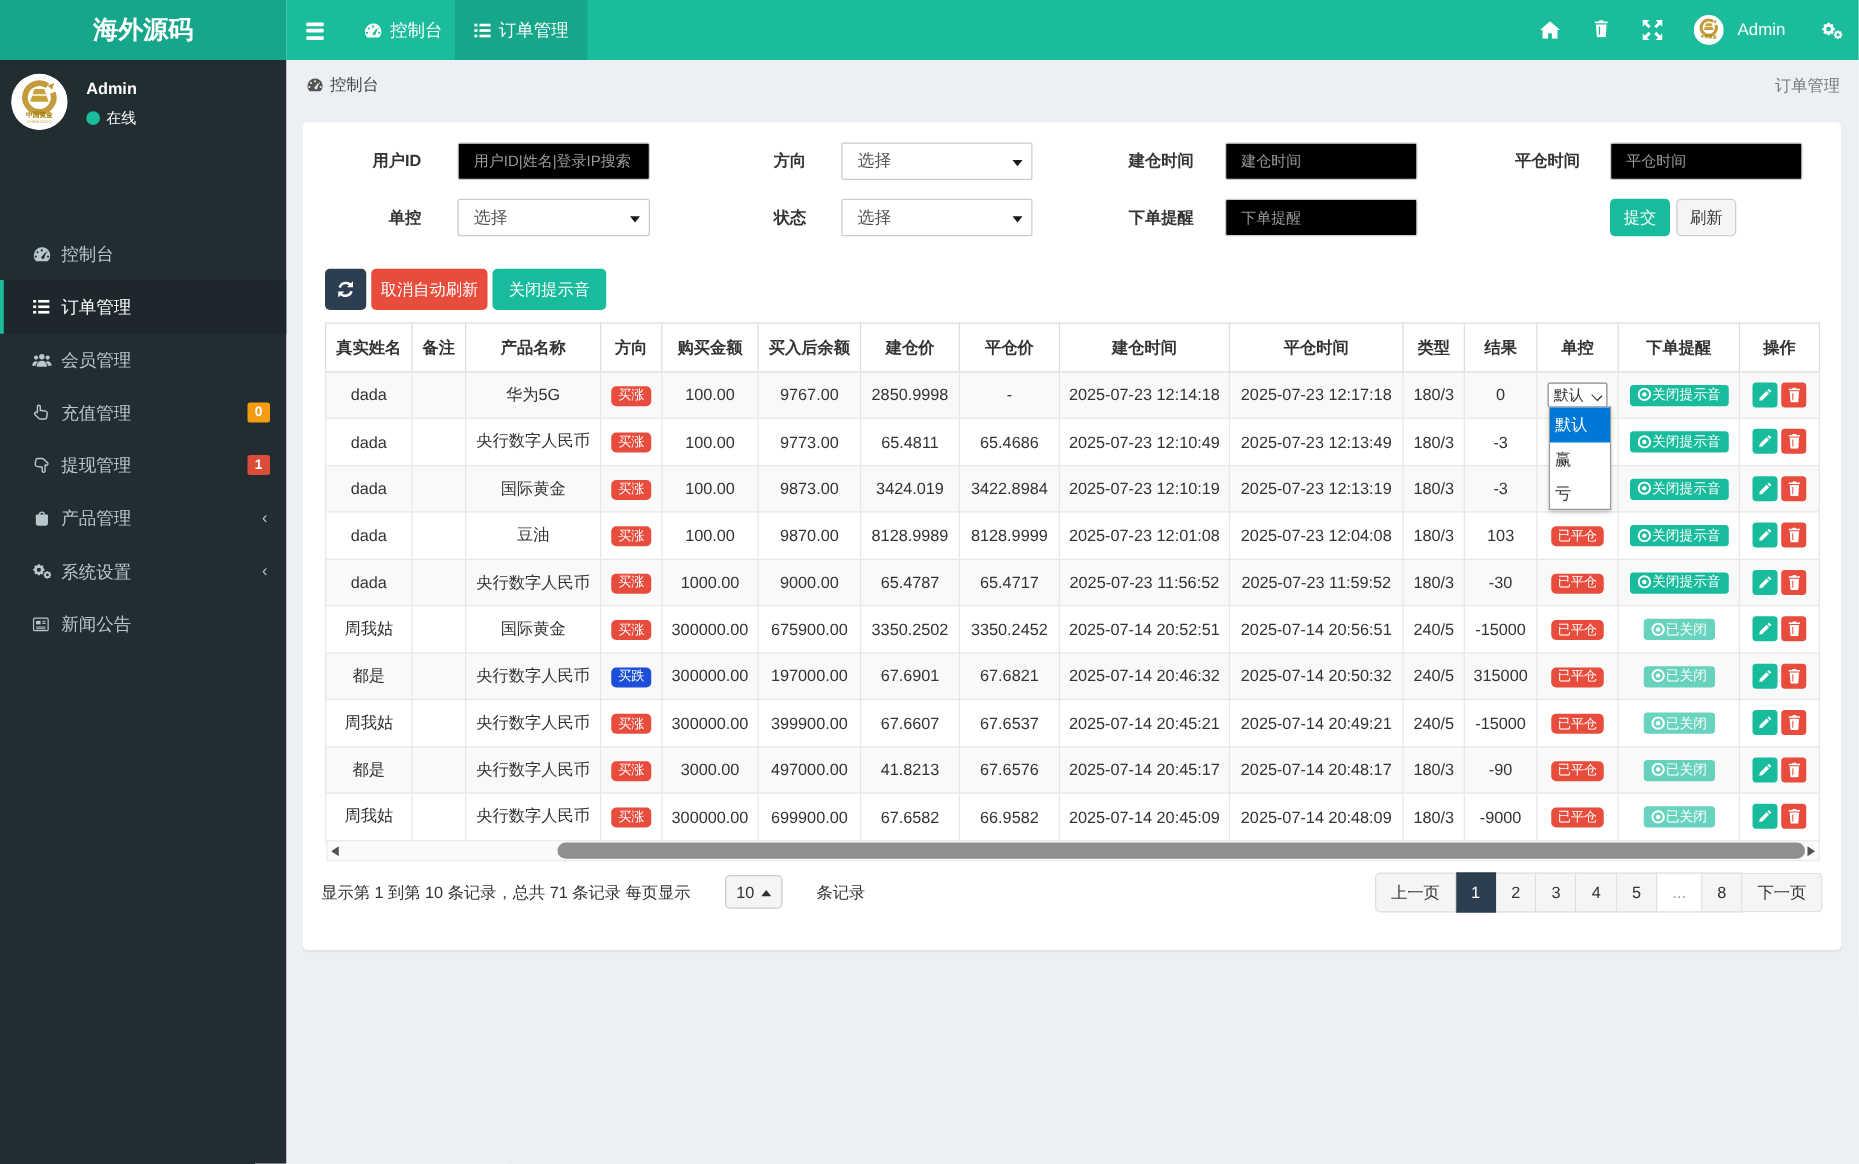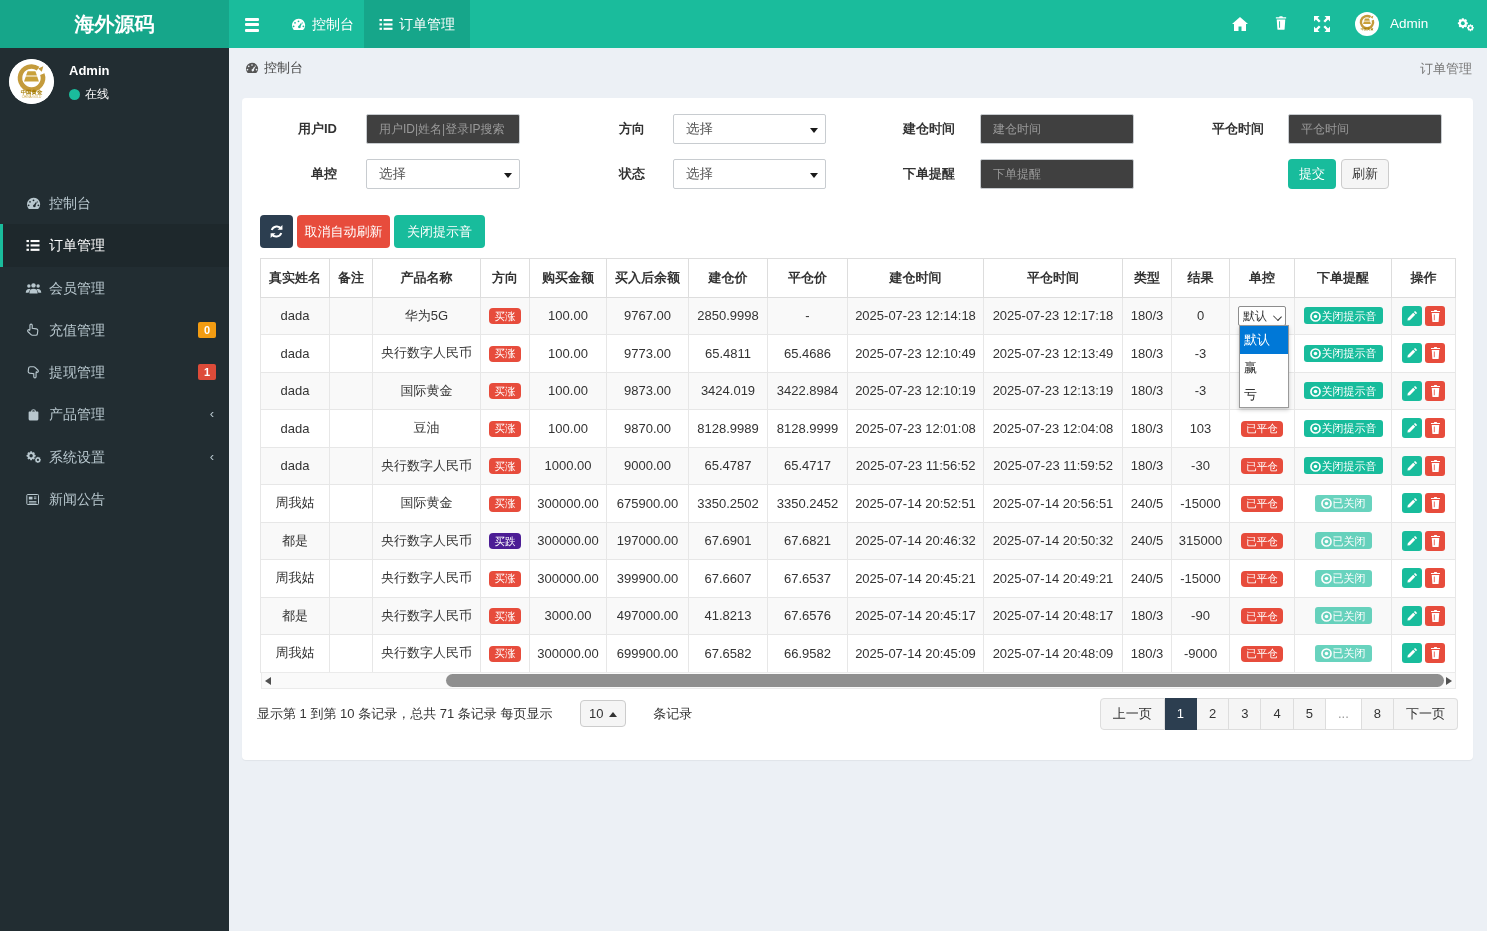--- a/index.html
+++ b/index.html
@@ -32,38 +32,38 @@
 .mb-o{background:#f39c12;}
 .mb-r{background:#dd4b39;}
 .chev{position:absolute;right:15px;top:0;color:#b8c7ce;font-size:13px;}
 
 .crumb-l{position:absolute;left:245px;top:59px;font-size:13px;color:#444;}
 .crumb-l svg{vertical-align:-2px;margin-right:5px;}
 .crumb-r{position:absolute;right:15px;top:60px;font-size:13px;color:#777;}
 .panel{position:absolute;left:242px;top:98px;width:1231px;height:662px;background:#fff;border-radius:4px;box-shadow:0 1px 1px rgba(0,0,0,.05);}
 
 .flabel{position:absolute;font-size:13px;font-weight:bold;color:#333;line-height:30px;text-align:right;}
-.finput{position:absolute;height:30px;border:1px solid #c8ccd0;border-radius:2px;background:#404040;font-size:13px;color:#555;padding:0 12px;line-height:28px;}
+.finput{position:absolute;height:30px;border:1px solid #c8ccd0;border-radius:2px;background:#000000;font-size:13px;color:#555;padding:0 12px;line-height:28px;}
 .finput .ph{color:#999;font-size:12px;}
 .fselect{position:absolute;height:30px;border:1px solid #c8ccd0;border-radius:2px;background:#fff;font-size:13.5px;color:#555;padding:0 12px;line-height:28px;}
 .fselect:after{content:"";position:absolute;right:7px;top:13px;border:4.5px solid transparent;border-top:5px solid #1a1a1a;}
 .btn{position:absolute;border:none;border-radius:4px;color:#fff;font-size:13px;text-align:center;font-family:"Liberation Sans",sans-serif;}
 .btn-green{background:#18bc9c;}
 .btn-red{background:#e74c3c;}
 .btn-dark{background:#2c3e50;}
 .btn-def{background:#f5f5f5;border:1px solid #ccc;color:#333;}
 
 .tblwrap{position:absolute;left:18px;top:160px;width:1196px;}
 table{border-collapse:collapse;table-layout:fixed;width:1196px;font-size:13px;}
 th{height:38.5px;font-weight:bold;border:1px solid #ddd;border-top:1px solid #ddd;background:#fff;text-align:center;padding:0;}
 td{height:37.5px;border:1px solid #e7e7e7;border-top:none;text-align:center;padding:0;color:#333;}
 tr.odd td{background:#f9f9f9;}
 .bdg{display:inline-block;border-radius:4px;color:#fff;font-size:10.5px;padding:2.5px 5.5px;line-height:11px;}
 .bdg-r{background:#e74c3c;}
-.bdg-g{background:#4c1d95;}
+.bdg-g{background:#1d4ed8;}
 .btn-note{display:inline-block;background:#18bc9c;color:#fff;border-radius:3px;font-size:11px;line-height:12px;padding:2.5px 6px;white-space:nowrap;}
 .btn-note svg{vertical-align:-2px;margin-right:1px;}
 .btn-note.off{opacity:.65;}
 .abtn{display:inline-block;width:20px;height:20px;border-radius:3px;vertical-align:middle;}
 .abtn svg{margin-top:4px;}
 .abtn-g{background:#18bc9c;}
 .abtn-r{background:#e74c3c;}
 .selctl{display:inline-block;width:48px;height:20px;border:1px solid #8d8d8d;border-radius:2px;background:#fff;font-size:12px;line-height:18px;text-align:left;padding-left:4px;position:relative;}
 .selctl:after{content:"";position:absolute;right:4px;top:6px;width:6px;height:6px;border-right:1.5px solid #333;border-bottom:1.5px solid #333;transform:rotate(45deg) scale(1,.8);}
 

